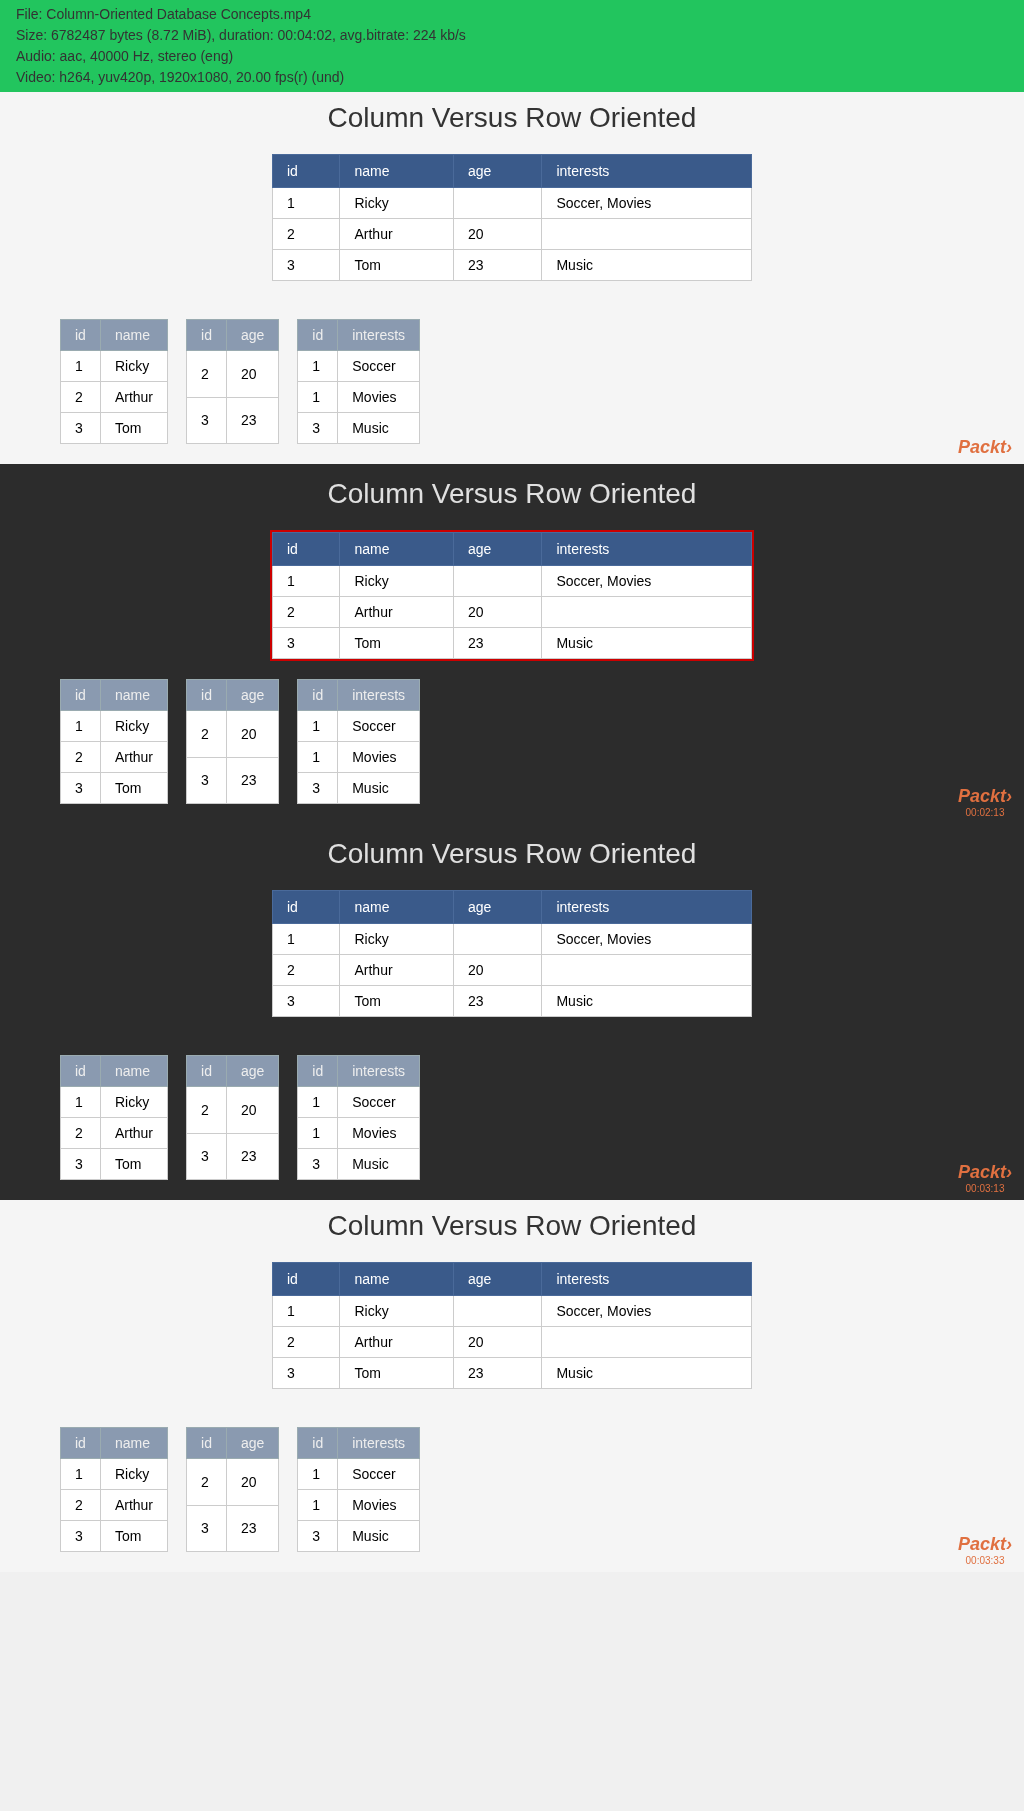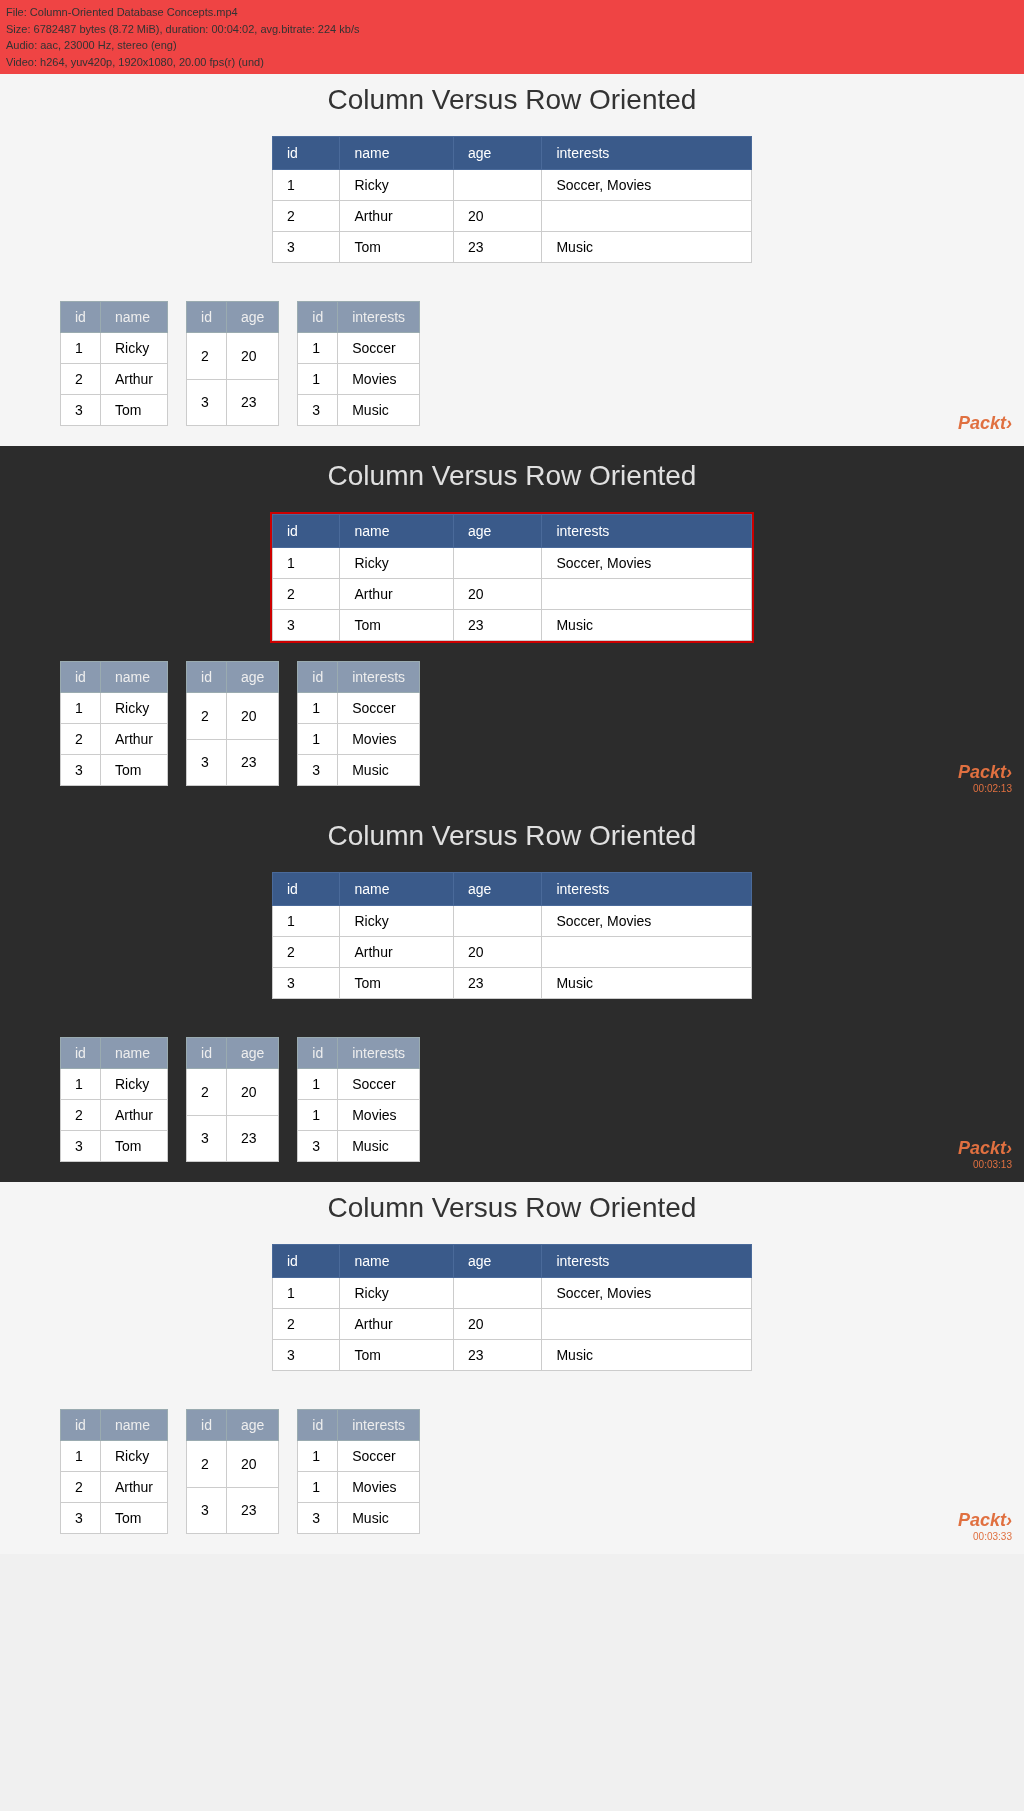--- a/index.html
+++ b/index.html
@@ -4,23 +4,23 @@
   <style>
     * { box-sizing: border-box; margin: 0; padding: 0; }
     body {
       background: #f0f0f0;
       font-family: Arial, sans-serif;
       font-size: 14px;
       width: 1024px;
     }
 
     .file-info {
-      background: #ef4444;
-      padding: 4px 6px;
-      font-size: 11px;
+      background: #22c55e;
+      padding: 4px 16px;
+      font-size: 14px;
       color: #333;
       line-height: 1.5;
     }
 
     .section {
       background: #f5f5f5;
       padding: 10px 0 20px 0;
       position: relative;
     }
 
@@ -93,56 +93,56 @@
     .sub-table td {
       background: white;
       padding: 7px 14px;
       border: 1px solid #ccc;
       text-align: left;
     }
 
     
     .packt-logo {
       position: absolute;
-      bottom: 12px;
+      bottom: 6px;
       right: 12px;
       color: #e07040;
       font-size: 18px;
       font-weight: bold;
       font-style: italic;
     }
 
     .packt-logo .timestamp {
       display: block;
       font-size: 10px;
       color: #e07040;
       font-style: normal;
       font-weight: normal;
-      text-align: right;
+      text-align: center;
     }
 
     
     .highlighted-table {
       border: 2px solid #cc0000;
       display: inline-block;
     }
 
     .centered-block {
       display: flex;
       justify-content: center;
       margin-bottom: 18px;
     }
   </style>
 </head>
 <body>
 
 <div class="file-info">
   <div>File: Column-Oriented Database Concepts.mp4</div>
   <div>Size: 6782487 bytes (8.72 MiB), duration: 00:04:02, avg.bitrate: 224 kb/s</div>
-  <div>Audio: aac, 23000 Hz, stereo (eng)</div>
+  <div>Audio: aac, 40000 Hz, stereo (eng)</div>
   <div>Video: h264, yuv420p, 1920x1080, 20.00 fps(r) (und)</div>
 </div>
 
 <div class="section">
   <div class="section-title">Column Versus Row Oriented</div>
 
   <div class="centered-block">
     <table class="main-table">
       <thead>
         <tr>

